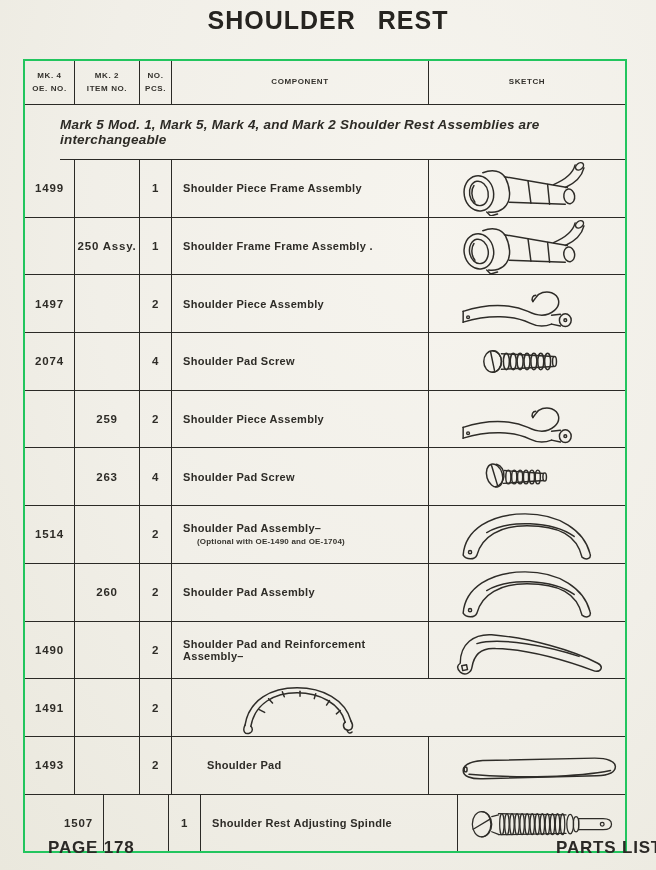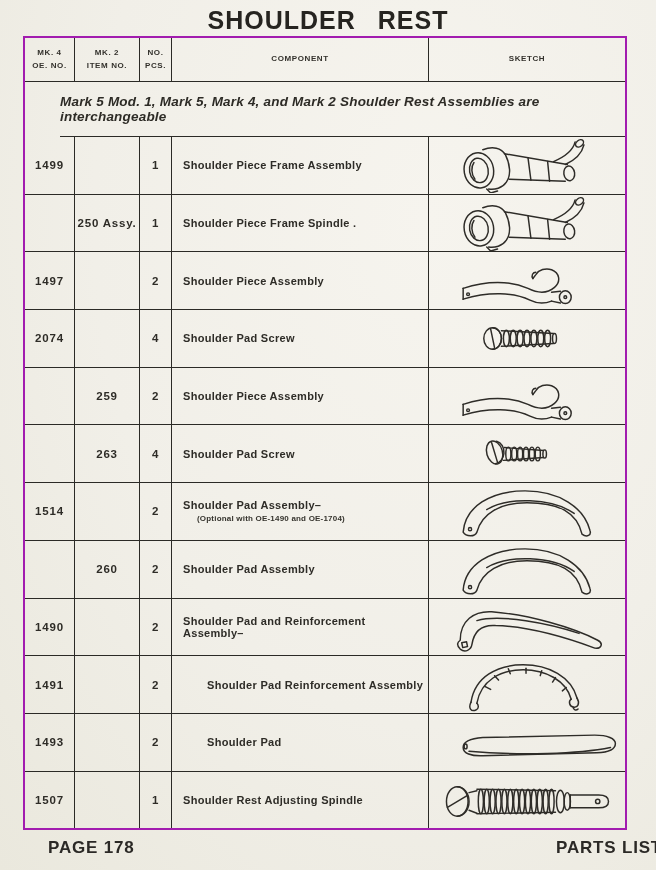--- a/index.html
+++ b/index.html
@@ -11,41 +11,41 @@
     -webkit-font-smoothing:antialiased;
   }
   .page{position:relative;width:656px;height:870px;overflow:hidden;}
   .title{
     position:absolute;top:6px;left:0;width:100%;
     text-align:center;font-size:25px;font-weight:bold;
     letter-spacing:1px;word-spacing:14px;color:#262420;
     transform:scaleY(1.02);
   }
   .ptable{
-    position:absolute;top:36px;left:23px;width:604px;
-    border:2px solid #a21caf;box-sizing:border-box;
+    position:absolute;top:59px;left:23px;width:604px;
+    border:2px solid #22c55e;box-sizing:border-box;
     background:transparent;
   }
   .grid-row{display:grid;grid-template-columns:50px 65px 32px 257px 1fr;}
   .hdr{height:43px;border-bottom:1.5px solid #2b2a26;}
   .hdr .cell{
     display:flex;align-items:center;justify-content:center;text-align:center;
     font-size:8px;font-weight:bold;letter-spacing:0.6px;line-height:1.55;
     white-space:pre-line;color:#33312c;
   }
   .cell{border-right:1.5px solid #2b2a26;box-sizing:border-box;}
   .cell:last-child{border-right:none;}
   .note-row{
     height:54px;border-bottom:1.5px solid #2b2a26;
     display:flex;align-items:center;justify-content:center;
     font-style:italic;font-weight:bold;font-size:13.5px;
     letter-spacing:0.2px;color:#2d2b26;margin-left:35px;
   }
   .data-row{height:56.7px;border-bottom:1.5px solid #2b2a26;}
-  .data-row:last-child{border-bottom:none;}
+  .data-row:last-child{border-bottom:none;margin-left:29px;}
   .c-num{
     display:flex;align-items:center;justify-content:center;
     font-size:11.5px;font-weight:bold;letter-spacing:0.8px;color:#2e2c27;
   }
   .c-comp{
     display:flex;flex-direction:column;justify-content:center;
     padding-left:11px;font-size:11px;font-weight:bold;
     letter-spacing:0.3px;color:#2e2c27;
   }
   .c-comp.indent{padding-left:35px;}
@@ -107,21 +107,21 @@
               </g>
             </svg>
           </div>
   </div>
 
   <div class="grid-row data-row">
     <div class="cell c-num"></div>
     <div class="cell c-num">250 Assy.</div>
     <div class="cell c-num">1</div>
     <div class="cell c-comp">
-      <div>Shoulder Piece Frame Spindle .</div>
+      <div>Shoulder Frame Frame Assembly .</div>
 
     </div>
     <div class="cell c-sketch">
             <svg viewBox="0 0 198 56" width="196" height="55">
               <g fill="none" stroke="#2e2c28" stroke-width="1.5" stroke-linecap="round" stroke-linejoin="round">
    <ellipse cx="50" cy="33" rx="15" ry="18" transform="rotate(-10 50 33)"></ellipse>
    <ellipse cx="50" cy="33" rx="9.5" ry="12.5" transform="rotate(-10 50 33)"></ellipse>
    <path d="M45 25 C42 29 42 37 46 42"></path>
    <path d="M54 12 C64 8 73 10 77 17 C82 27 83 38 78 45 C74 51 66 53 60 52"></path>
    <path d="M58 52 l4 4 l7 -2"></path>
@@ -301,24 +301,20 @@
    <rect x="33" y="44" width="5" height="5" transform="rotate(-12 35.5 46.5)"></rect>
               </g>
             </svg>
           </div>
   </div>
 
   <div class="grid-row data-row">
     <div class="cell c-num">1491</div>
     <div class="cell c-num"></div>
     <div class="cell c-num">2</div>
-    <div class="cell c-comp indent">
-      <div>Shoulder Pad Reinforcement Assembly</div>
-
-    </div>
     <div class="cell c-sketch">
             <svg viewBox="0 0 198 56" width="196" height="55">
               <g fill="none" stroke="#2e2c28" stroke-width="1.5" stroke-linecap="round" stroke-linejoin="round">
    <path d="M42 46 C46 20 69 8 95 8 C121 8 144 20 150 42"></path>
    <path d="M48 47 C52 24 72 13 95 13 C118 13 139 24 144 43"></path>
    <path d="M56 30 L62 33"></path>
                 <path d="M66 19 L70 23.5"></path>
                 <path d="M80 12 L82 17"></path>
    <path d="M98 11.5 L98 16.5"></path>
                 <path d="M114 14 L112.5 19"></path>

